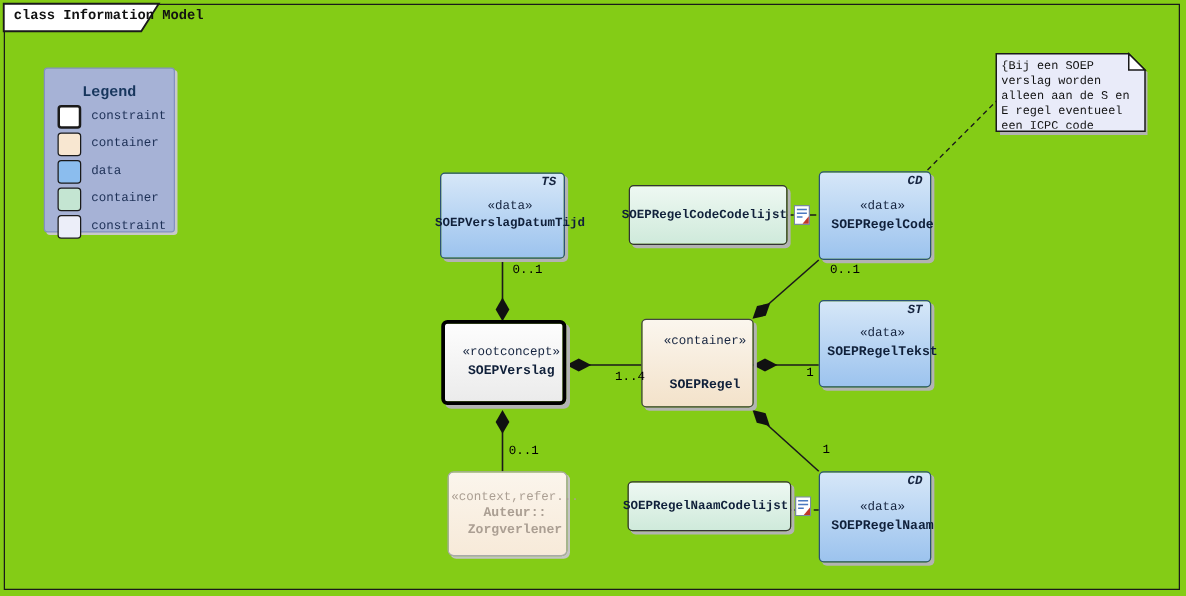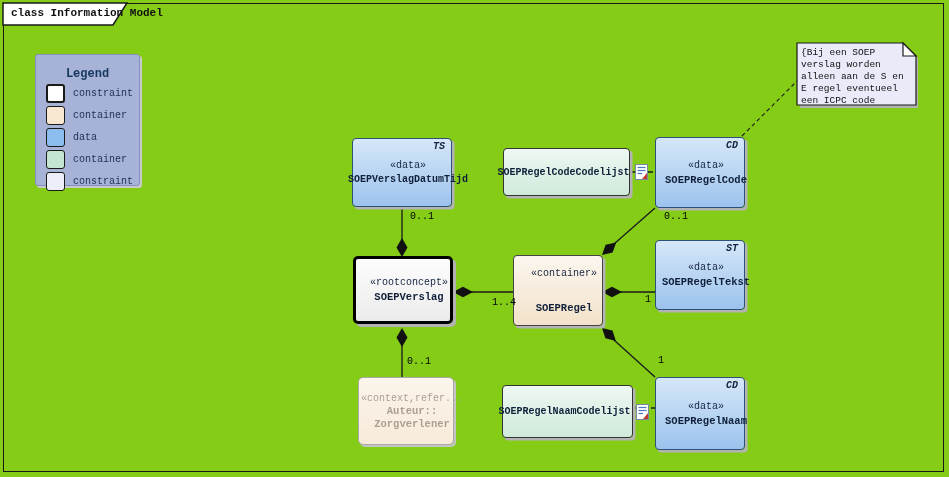--- a/index.html
+++ b/index.html
@@ -167,21 +167,21 @@
     <span class="stereo">«data»</span>
     <span class="name">SOEPRegelTekst</span>
   </div>
 
   <div class="node ghost" style="left:358px;top:377px;width:96px;height:68px">
     <span class="stereo">«context,refer...</span>
     <span class="name">Auteur::</span>
     <span class="name">Zorgverlener</span>
   </div>
 
-  <div class="node green" style="left:502px;top:385px;width:131px;height:53px">
+  <div class="node green" style="left:502px;top:385px;width:131px;height:40px">
     <div class="grow">
       <span class="name">SOEPRegelNaamCodelijst</span>
       <svg class="doc-icon" width="13" height="16" viewBox="0 0 13 16">
         <rect x="0.5" y="0.5" width="12" height="15" fill="#ffffff" stroke="#7a8aa0"></rect>
         <line x1="2.5" y1="3.5" x2="10.5" y2="3.5" stroke="#4a78c0" stroke-width="1.2"></line>
         <line x1="2.5" y1="6.5" x2="10.5" y2="6.5" stroke="#4a78c0" stroke-width="1.2"></line>
         <line x1="2.5" y1="9.5" x2="7" y2="9.5" stroke="#4a78c0" stroke-width="1.2"></line>
         <path d="M7,15 L12,15 L12,9 Z" fill="#c0392b"></path>
       </svg>
     </div>

